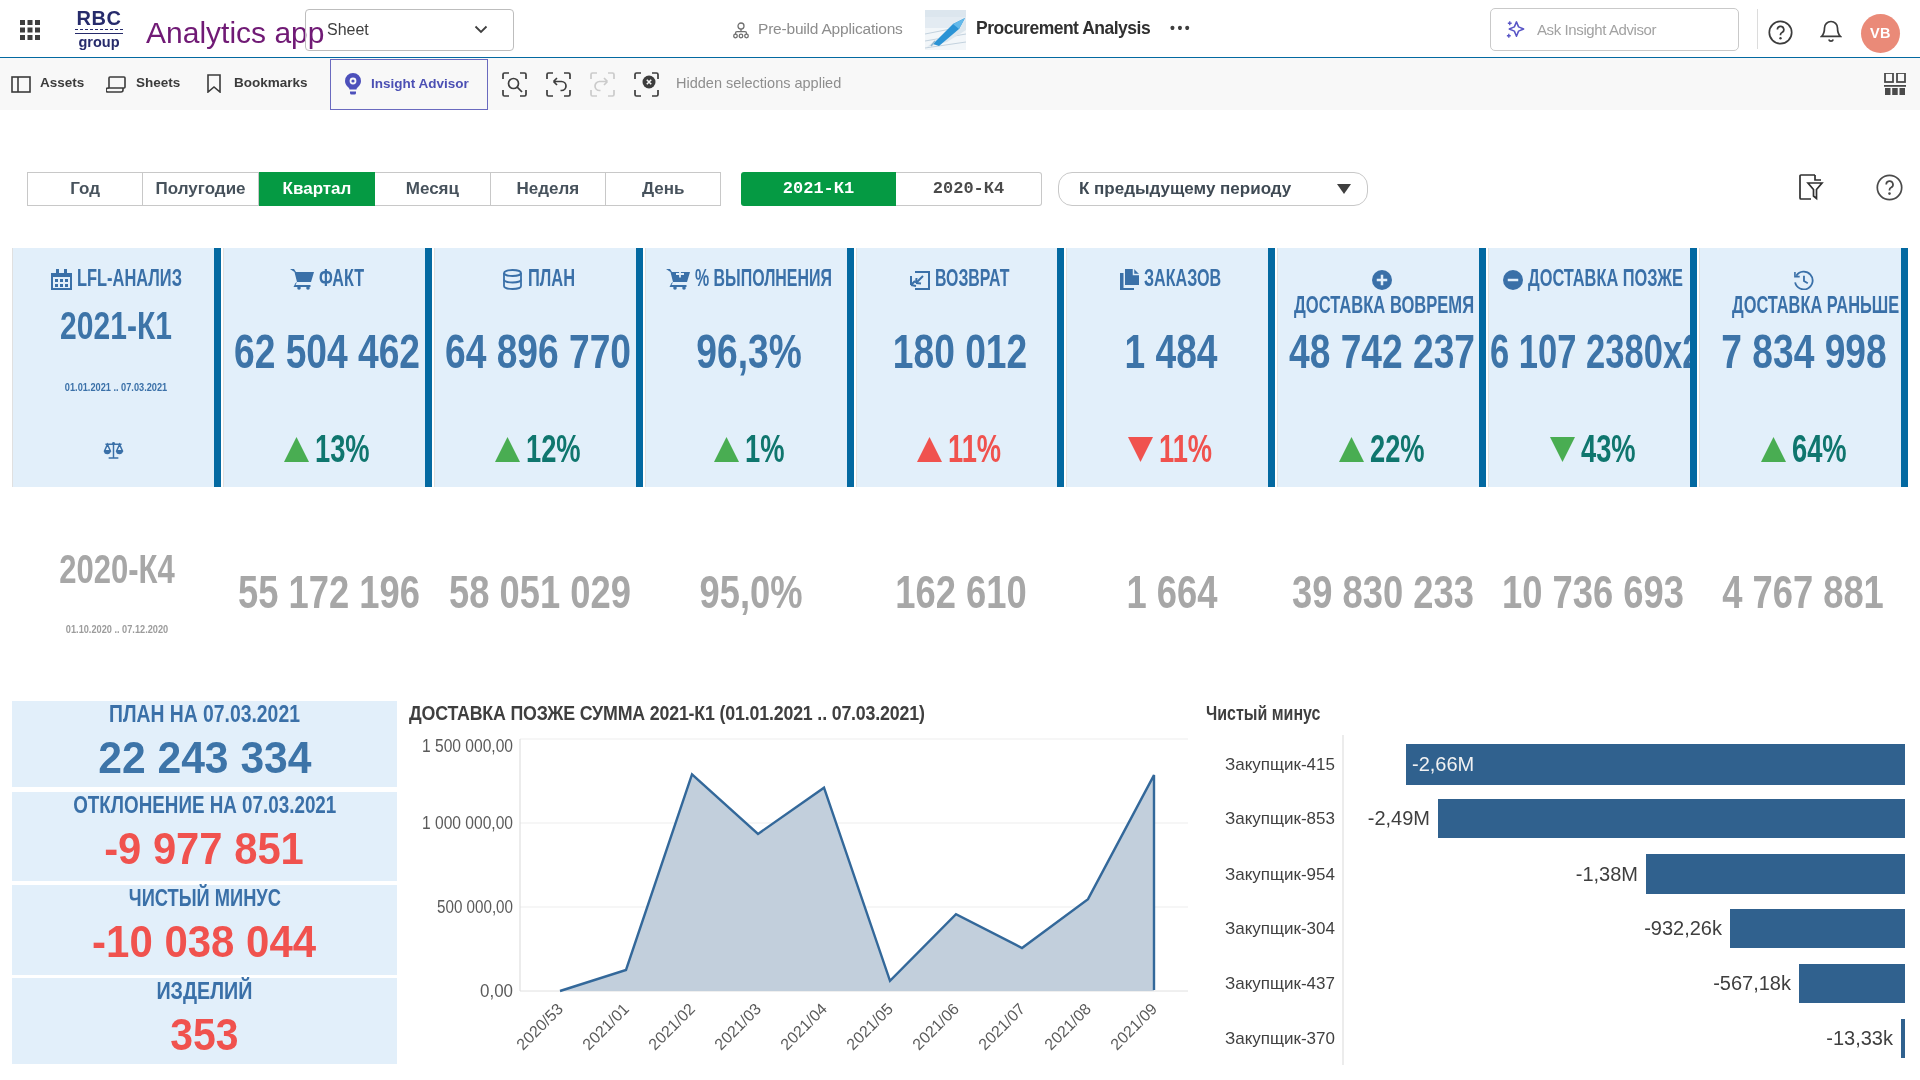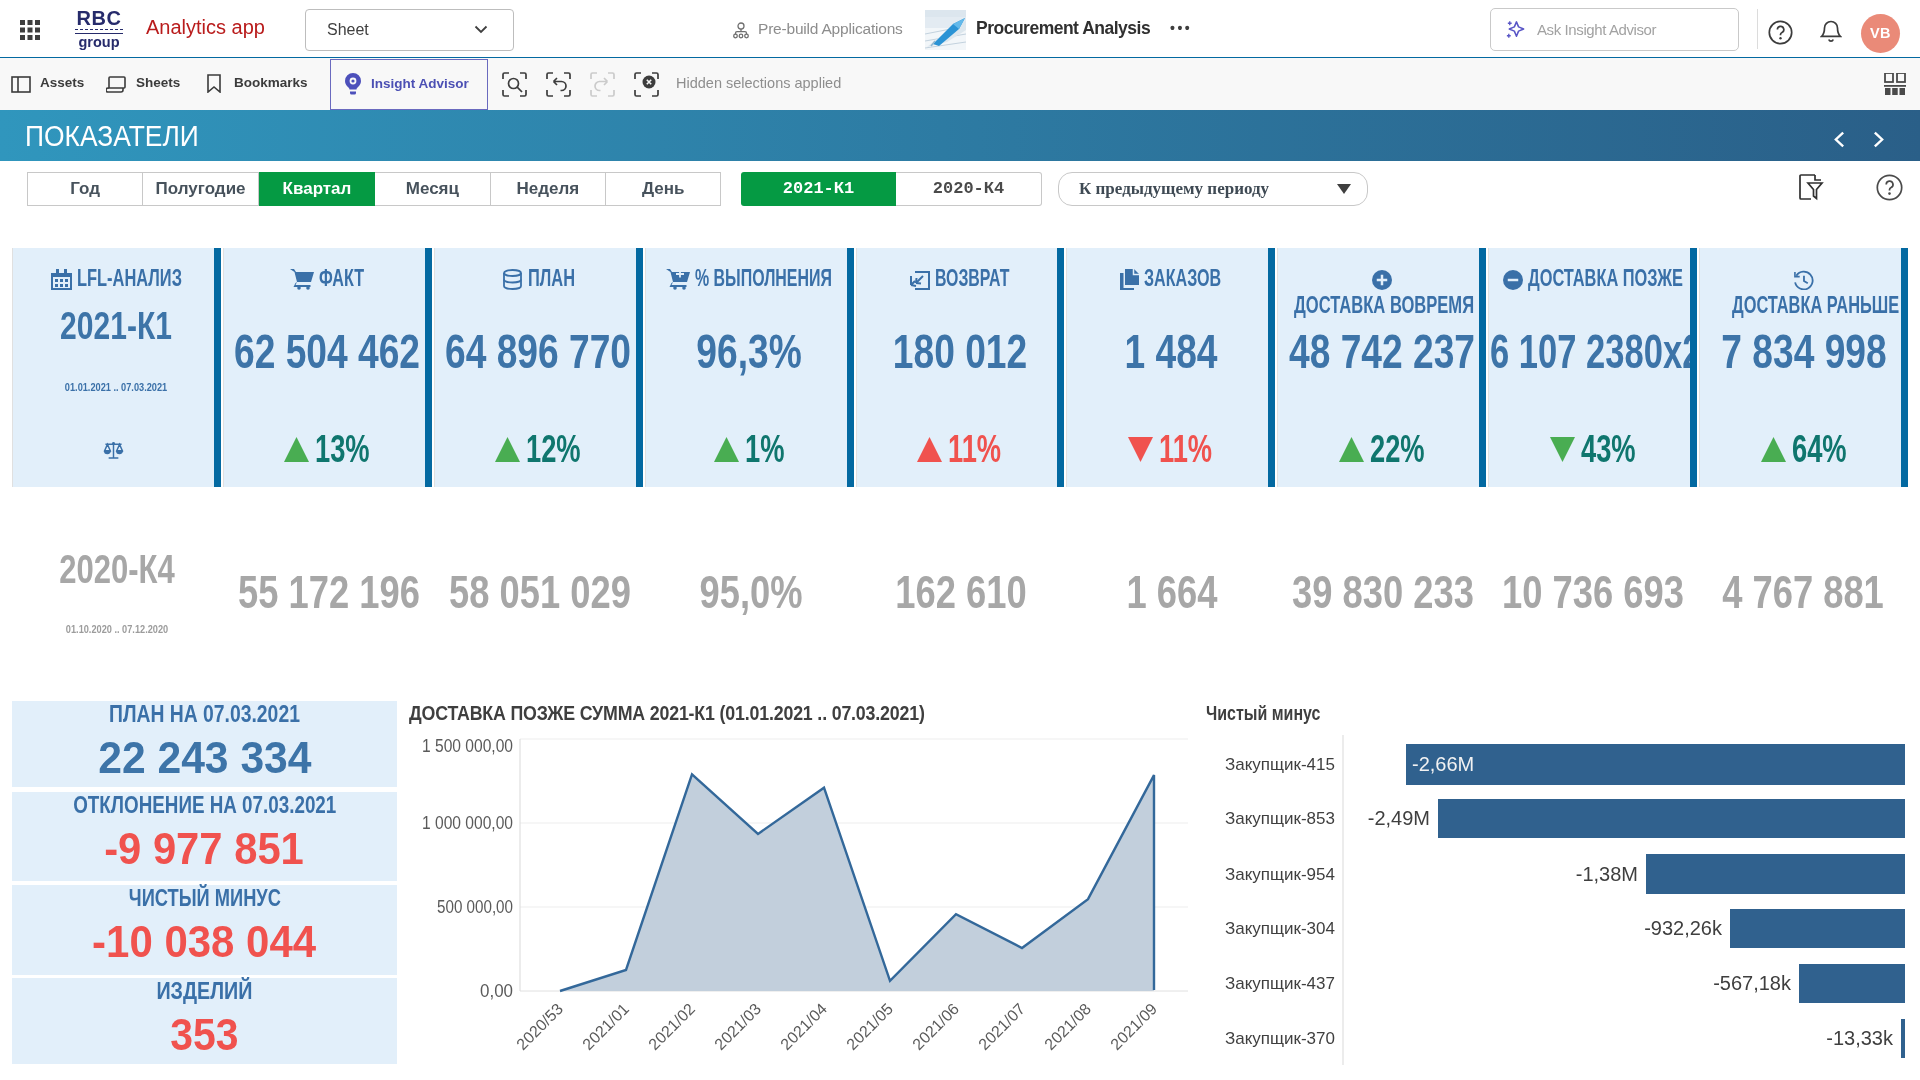--- a/index.html
+++ b/index.html
@@ -36,21 +36,21 @@
       <rect x="0" y="15" width="5" height="5"></rect>
         <rect x="7.5" y="15" width="5" height="5"></rect>
         <rect x="15" y="15" width="5" height="5"></rect>
     </svg>
     <div class="abs" style="left:75px;top:9px;width:48px;text-align:center;color:#262b6b;">
       <div style="font-size:20px;font-weight:800;letter-spacing:0.5px;line-height:19px;">RBC</div>
       <div style="height:2px;border-top:1px dashed #262b6b;border-bottom:0;margin-top:1px;"></div>
       <div style="height:0;border-top:1px solid #262b6b;margin-top:1px;"></div>
       <div style="font-size:14.5px;font-weight:800;line-height:14px;margin-top:1px;">group</div>
     </div>
-    <div class="abs" style="left:146px;top:16px;font-size:20px;color:#b91c1c;">Analytics app</div>
+    <div class="abs" style="left:146px;top:16px;font-size:30px;color:#701a75;">Analytics app</div>
     <div class="abs" style="left:305px;top:9px;width:207px;height:40px;border:1px solid #bdbdbd;border-radius:4px;">
       <div class="abs" style="left:21px;top:0;height:40px;line-height:40px;font-size:16px;color:#3f3f3f;">Sheet</div>
       <svg class="abs" style="left:168px;top:15px;" width="14" height="9" viewBox="0 0 14 9">
           <polyline points="1.5,1.5 7,7 12.5,1.5" fill="none" stroke="#3f3f3f" stroke-width="1.8"></polyline>
         </svg>
     </div>
     <svg class="abs" style="left:733px;top:22px;" width="16" height="17" viewBox="0 0 16 17" fill="none" stroke="#6f6f6f" stroke-width="1.3">
       <circle cx="8" cy="4" r="3"></circle>
         <circle cx="2.5" cy="14" r="1.8"></circle>
         <circle cx="8" cy="14" r="1.8"></circle>
@@ -136,42 +136,33 @@
     <svg class="abs" style="left:1884px;top:15px;" width="22" height="22" viewBox="0 0 22 22" fill="#4a4a4a">
       <rect x="1" y="0" width="8" height="9" fill="none" stroke="#4a4a4a" stroke-width="1.8"></rect>
       <rect x="13" y="0" width="8" height="9" fill="none" stroke="#4a4a4a" stroke-width="1.8"></rect>
       <rect x="0" y="12" width="22" height="1.8"></rect>
       <rect x="1" y="15" width="5.5" height="7"></rect>
         <rect x="8.2" y="15" width="5.5" height="7"></rect>
         <rect x="15.5" y="15" width="5.5" height="7"></rect>
     </svg>
   </div>
 
-  <div class="abs" id="band" style="left:0;top:110px;width:1920px;height:51px;background:linear-gradient(90deg,#3096bd,#2a5f88);">
-    <div class="abs" style="left:25px;top:0;height:51px;line-height:51px;color:#fff;font-size:30px;font-weight:400;"><span style="display:inline-block;transform:scaleX(0.88);transform-origin:left center;">ПОКАЗАТЕЛИ</span></div>
-    <svg class="abs" style="left:1834px;top:20px;" width="11" height="19" viewBox="0 0 12 19">
-        <polyline points="10,2 2,9.5 10,17" fill="none" stroke="#fff" stroke-width="2.6"></polyline>
-      </svg>
-    <svg class="abs" style="left:1873px;top:20px;" width="11" height="19" viewBox="0 0 12 19">
-        <polyline points="2,2 10,9.5 2,17" fill="none" stroke="#fff" stroke-width="2.6"></polyline>
-      </svg>
-  </div>
 
   <div class="abs" id="filters" style="left:15px;top:172px;width:1920px;height:34px;">
     <div class="abs" style="left:12px;top:0;height:34px;display:flex;">
       <div class="fbtn">Год</div>
         <div class="fbtn" style="border-left:0;">Полугодие</div>
         <div class="fbtn fbtn-act">Квартал</div>
         <div class="fbtn" style="border-left:0;">Месяц</div>
         <div class="fbtn" style="border-left:0;">Неделя</div>
         <div class="fbtn" style="border-left:0;">День</div>
     </div>
     <div class="abs" style="left:726px;top:0;width:155px;height:34px;background:#059a43;border-radius:3px 0 0 3px;color:#fff;font-family:'Liberation Mono',monospace;font-weight:700;font-size:17px;text-align:center;line-height:34px;">2021-К1</div>
     <div class="abs" style="left:881px;top:0;width:145px;height:32px;border:1px solid #c8c8c8;border-left:0;border-radius:0 3px 3px 0;background:#fff;color:#4a4a4a;font-family:'Liberation Mono',monospace;font-weight:700;font-size:17px;text-align:center;line-height:32px;">2020-К4</div>
-    <div class="abs" style="left:1043px;top:0;width:308px;height:32px;border:1px solid #c8c8c8;border-radius:14px;background:#fff;font-family:Liberation Serif, serif;">
+    <div class="abs" style="left:1043px;top:0;width:308px;height:32px;border:1px solid #c8c8c8;border-radius:14px;background:#fff;">
       <div class="abs" style="left:20px;top:0;height:32px;line-height:32px;font-size:17px;font-weight:700;color:#3f4a54;">К предыдущему периоду</div>
       <div class="abs" style="right:16px;top:11px;width:0;height:0;border-left:7px solid transparent;border-right:7px solid transparent;border-top:10px solid #3f3f3f;"></div>
     </div>
     <svg class="abs" style="left:1784px;top:2px;" width="25" height="27" viewBox="0 0 25 27" fill="none" stroke="#303030" stroke-width="1.7">
       <path d="M16 1 H2 a1 1 0 0 0 -1 1 v22 a1 1 0 0 0 1 1 h10"></path>
       <path d="M16 1 v5 h6"></path>
       <path d="M9 9 h14 l-5.5 6.5 v9 l-3 -2.5 v-6.5 Z" fill="#fff"></path>
     </svg>
     <svg class="abs" style="left:1861px;top:2px;" width="27" height="27" viewBox="0 0 27 27" fill="none">
       <circle cx="13.5" cy="13.5" r="12.2" stroke="#4a4a4a" stroke-width="1.7"></circle>

